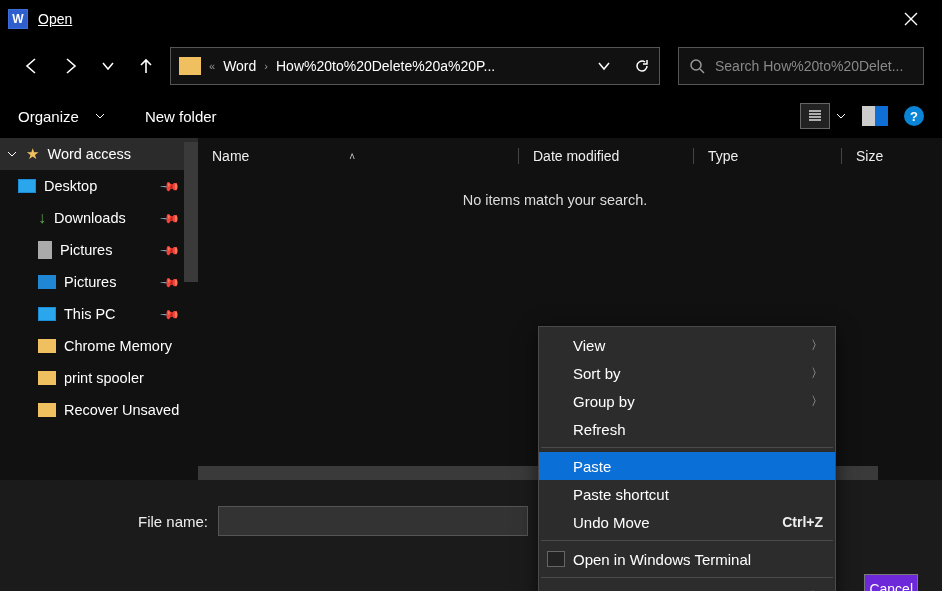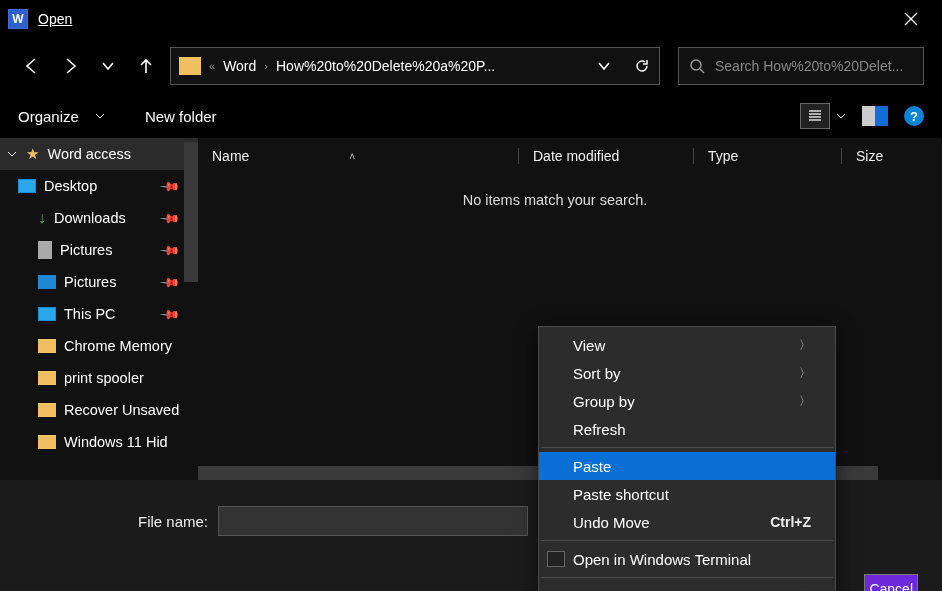--- a/index.html
+++ b/index.html
@@ -54,21 +54,21 @@
 
 .footer { height: 136px; background:#1b1b1b; padding:18px 20px; position:relative; }
 .filerow { display:flex; align-items:center; gap:10px; margin-top:8px; }
 .filerow label { font-size:15px; color:#eee; }
 .fileinput { width:310px; height:30px; background:#333; border:1px solid #555; }
 .buttons { position:absolute; right:24px; bottom:12px; display:flex; gap:8px; }
 .btn { height:30px; padding:0 4px; border:1px solid #777; background:#6d28d9; font-size:14px; color:#fff; display:flex; align-items:center; }
 .resize { position:absolute; right:2px; bottom:2px; font-size:11px; color:#888; }
 
 .ctxmenu { position:absolute; left:538px; top:326px; width:298px; background:#2c2c2c; border:1px solid #4a4a4a; box-shadow:0 4px 18px rgba(0,0,0,0.6); padding:4px 0; font-size:15px; }
-.ctxitem { height:28px; display:flex; align-items:center; padding:0 24px 0 34px; color:#fff; position:relative;text-align:right; }
+.ctxitem { height:28px; display:flex; align-items:center; padding:0 12px 0 34px; color:#fff; position:relative;text-align:right; }
 .ctxitem.hl { background:#0a6fd6; }
 .ctxitem .sub { margin-left:auto; font-size:12px; color:#ccc; }
 .ctxitem .shortcut { margin-left:auto; font-size:14px; color:#eee;font-weight:bold; }
 .ctxitem .preicon { position:absolute; left:8px; width:18px; height:16px; background:#222; border:1px solid #666; }
 .ctxsep { height:1px; background:#4a4a4a; margin:4px 2px; }
 
 svg { display:block; }
 </style>
 </head>
 <body>
@@ -196,24 +196,20 @@
         <span>Chrome Memory</span>
       </div>
     <div class="navitem" style="padding-left:38px">
         <div class="folder-y icon-box"></div>
         <span>print spooler</span>
       </div>
     <div class="navitem" style="padding-left:38px">
         <div class="folder-y icon-box"></div>
         <span>Recover Unsaved</span>
       </div>
-    <div class="navitem" style="padding-left:38px">
-        <div class="folder-y icon-box"></div>
-        <span>Windows 11 Hid</span>
-      </div>
     <div class="sidebar-scroll"></div>
   </div>
 
   <div class="content">
     <div class="colhead">
       <div class="col name">
           <span>Name</span>
           <span class="sortarrow">˄</span>
         </div>
       <div class="col date">Date modified</div>

